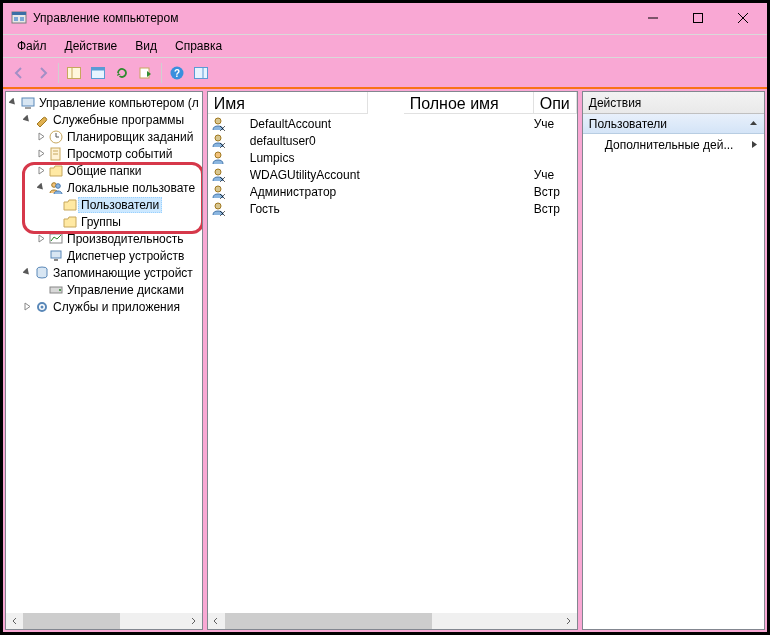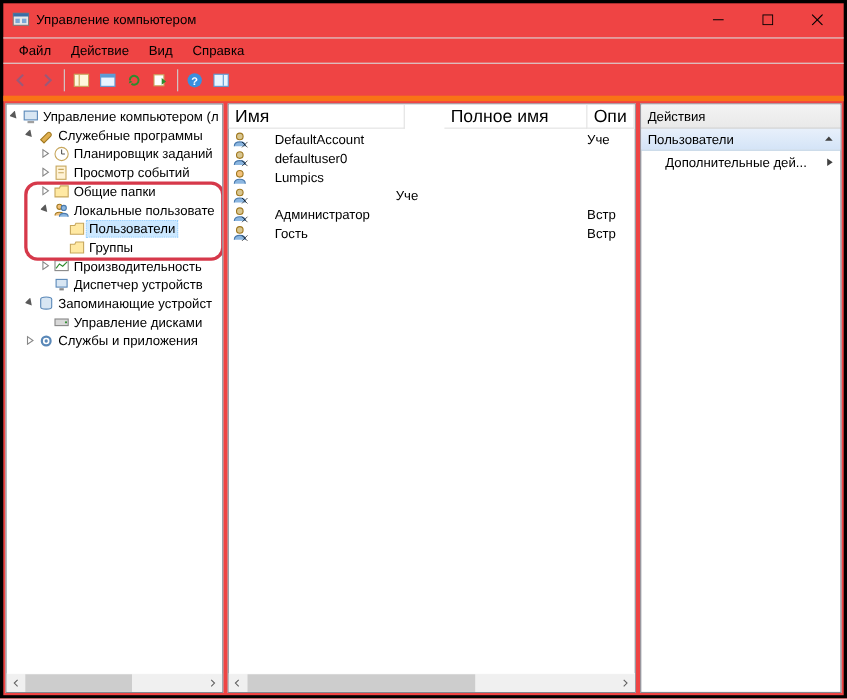--- a/index.html
+++ b/index.html
@@ -7,21 +7,21 @@
   body {
     font-family: "Segoe UI", Tahoma, sans-serif;
     font-size: 12px;
     background: #fff;
     user-select: none;
     overflow: hidden;
   }
   .outer {
     width: 770px; height: 635px;
     border: 3px solid #000;
-    background: #ef4444;
+    background: #f9a8d4;
     display: flex; flex-direction: column;
   }
   
   .titlebar {
     height: 30px;
     display: flex; align-items: center;
     padding: 0 2px 0 8px;
   }
   .titlebar .app-icon { width: 16px; height: 16px; margin-right: 6px; }
   .titlebar .title { flex: 1; font-size: 12px; color: #000; }
@@ -58,21 +58,21 @@
     border: 1px solid transparent;
   }
   .tbtn.disabled { opacity: 0.45; }
   .tsep {
     width: 1px; height: 20px; background: #d0d0d0; margin: 0 3px;
   }
   
   .panes {
     flex: 1;
     display: flex;
-    border-top: 5px solid #f97316;
+    border-top: 2px solid #f97316;
     min-height: 0;
   }
   .pane {
     display: flex; flex-direction: column;
     border: 1px solid #828790;
     margin: 2px;
     background: #fff;
     min-height: 0;
     position: relative;
   }
@@ -476,20 +476,21 @@
           <span class="cfull"></span>
           <span class="cdesc"></span>
         </div>
 
         <div class="row">
           <span class="ricon"><svg viewBox="0 0 16 16">
                 <circle cx="8" cy="5" r="3" fill="#d8c690" stroke="#a07820"></circle>
                 <path d="M3 14c0-3 2-4 5-4s5 1 5 4" fill="#8bb6e0" stroke="#4a7aad"></path>
                 <path d="M10 10l5 5M15 10l-5 5" stroke="#000" stroke-width="0.6"></path>
               </svg></span>
+          <span class="cname">WDAGUtilityAccount</span>
           <span class="cfull"></span>
           <span class="cdesc">Уче</span>
         </div>
 
         <div class="row">
           <span class="ricon"><svg viewBox="0 0 16 16">
                 <circle cx="8" cy="5" r="3" fill="#d8c690" stroke="#a07820"></circle>
                 <path d="M3 14c0-3 2-4 5-4s5 1 5 4" fill="#8bb6e0" stroke="#4a7aad"></path>
                 <path d="M10 10l5 5M15 10l-5 5" stroke="#000" stroke-width="0.6"></path>
               </svg></span>

